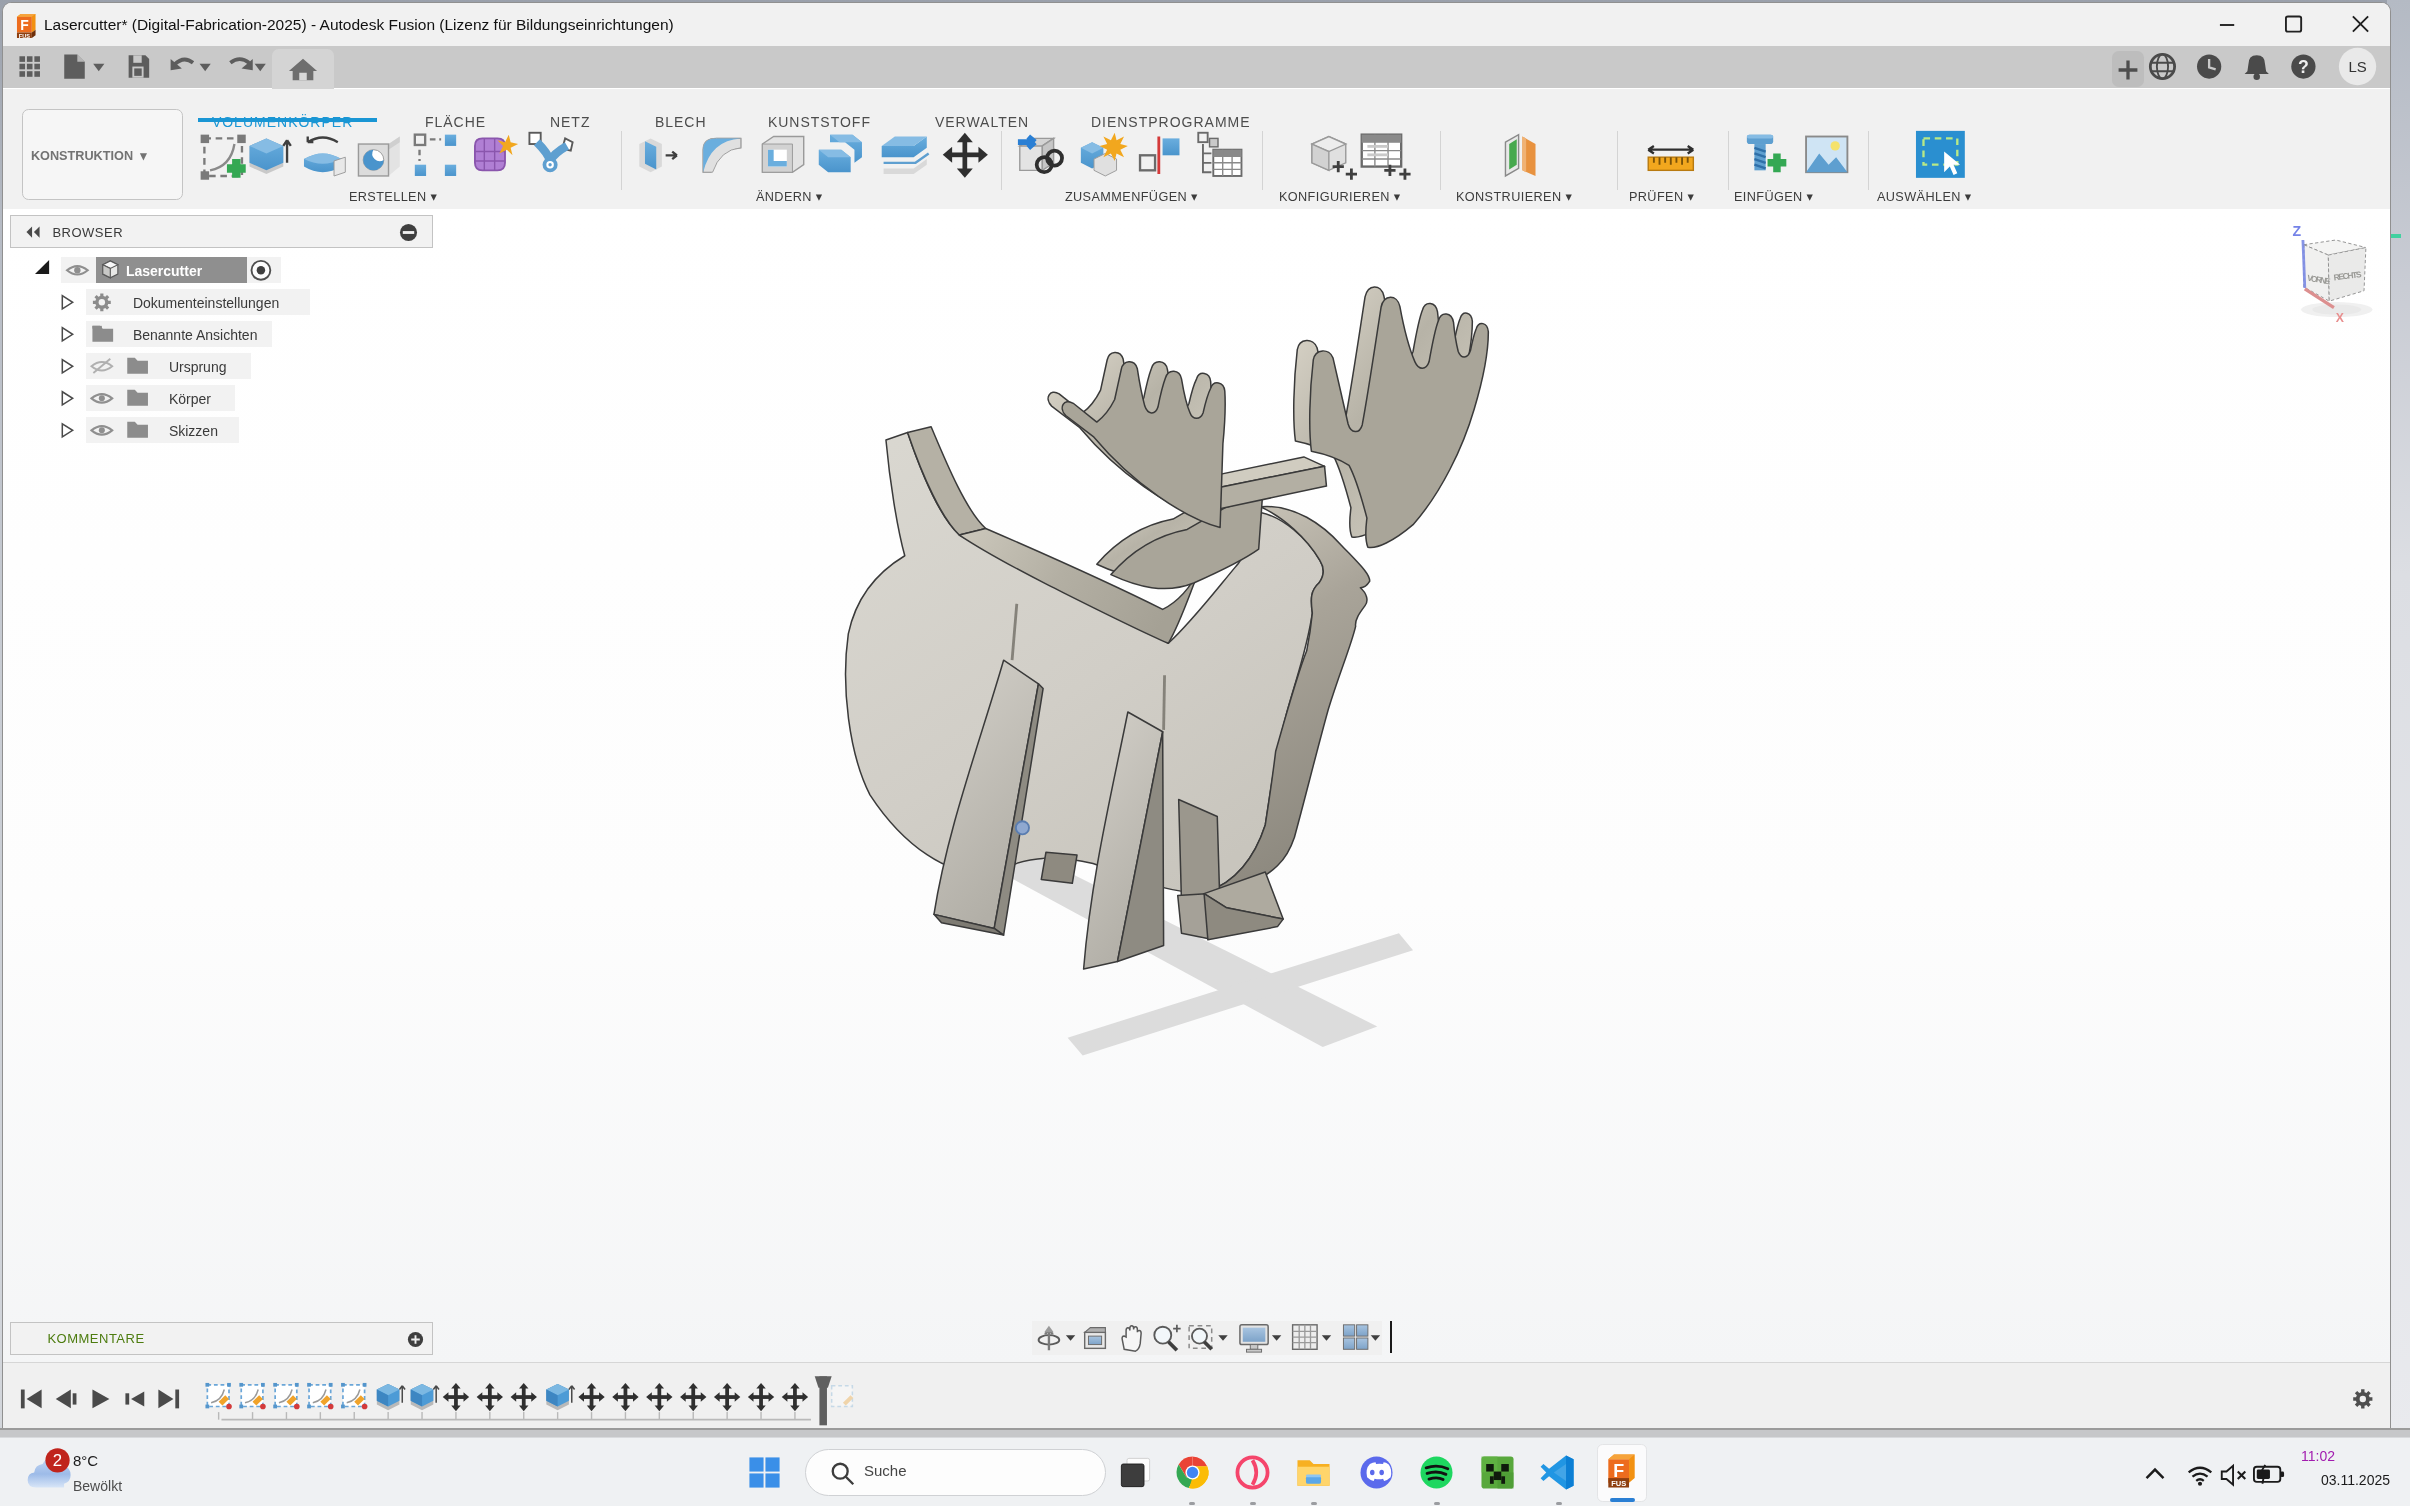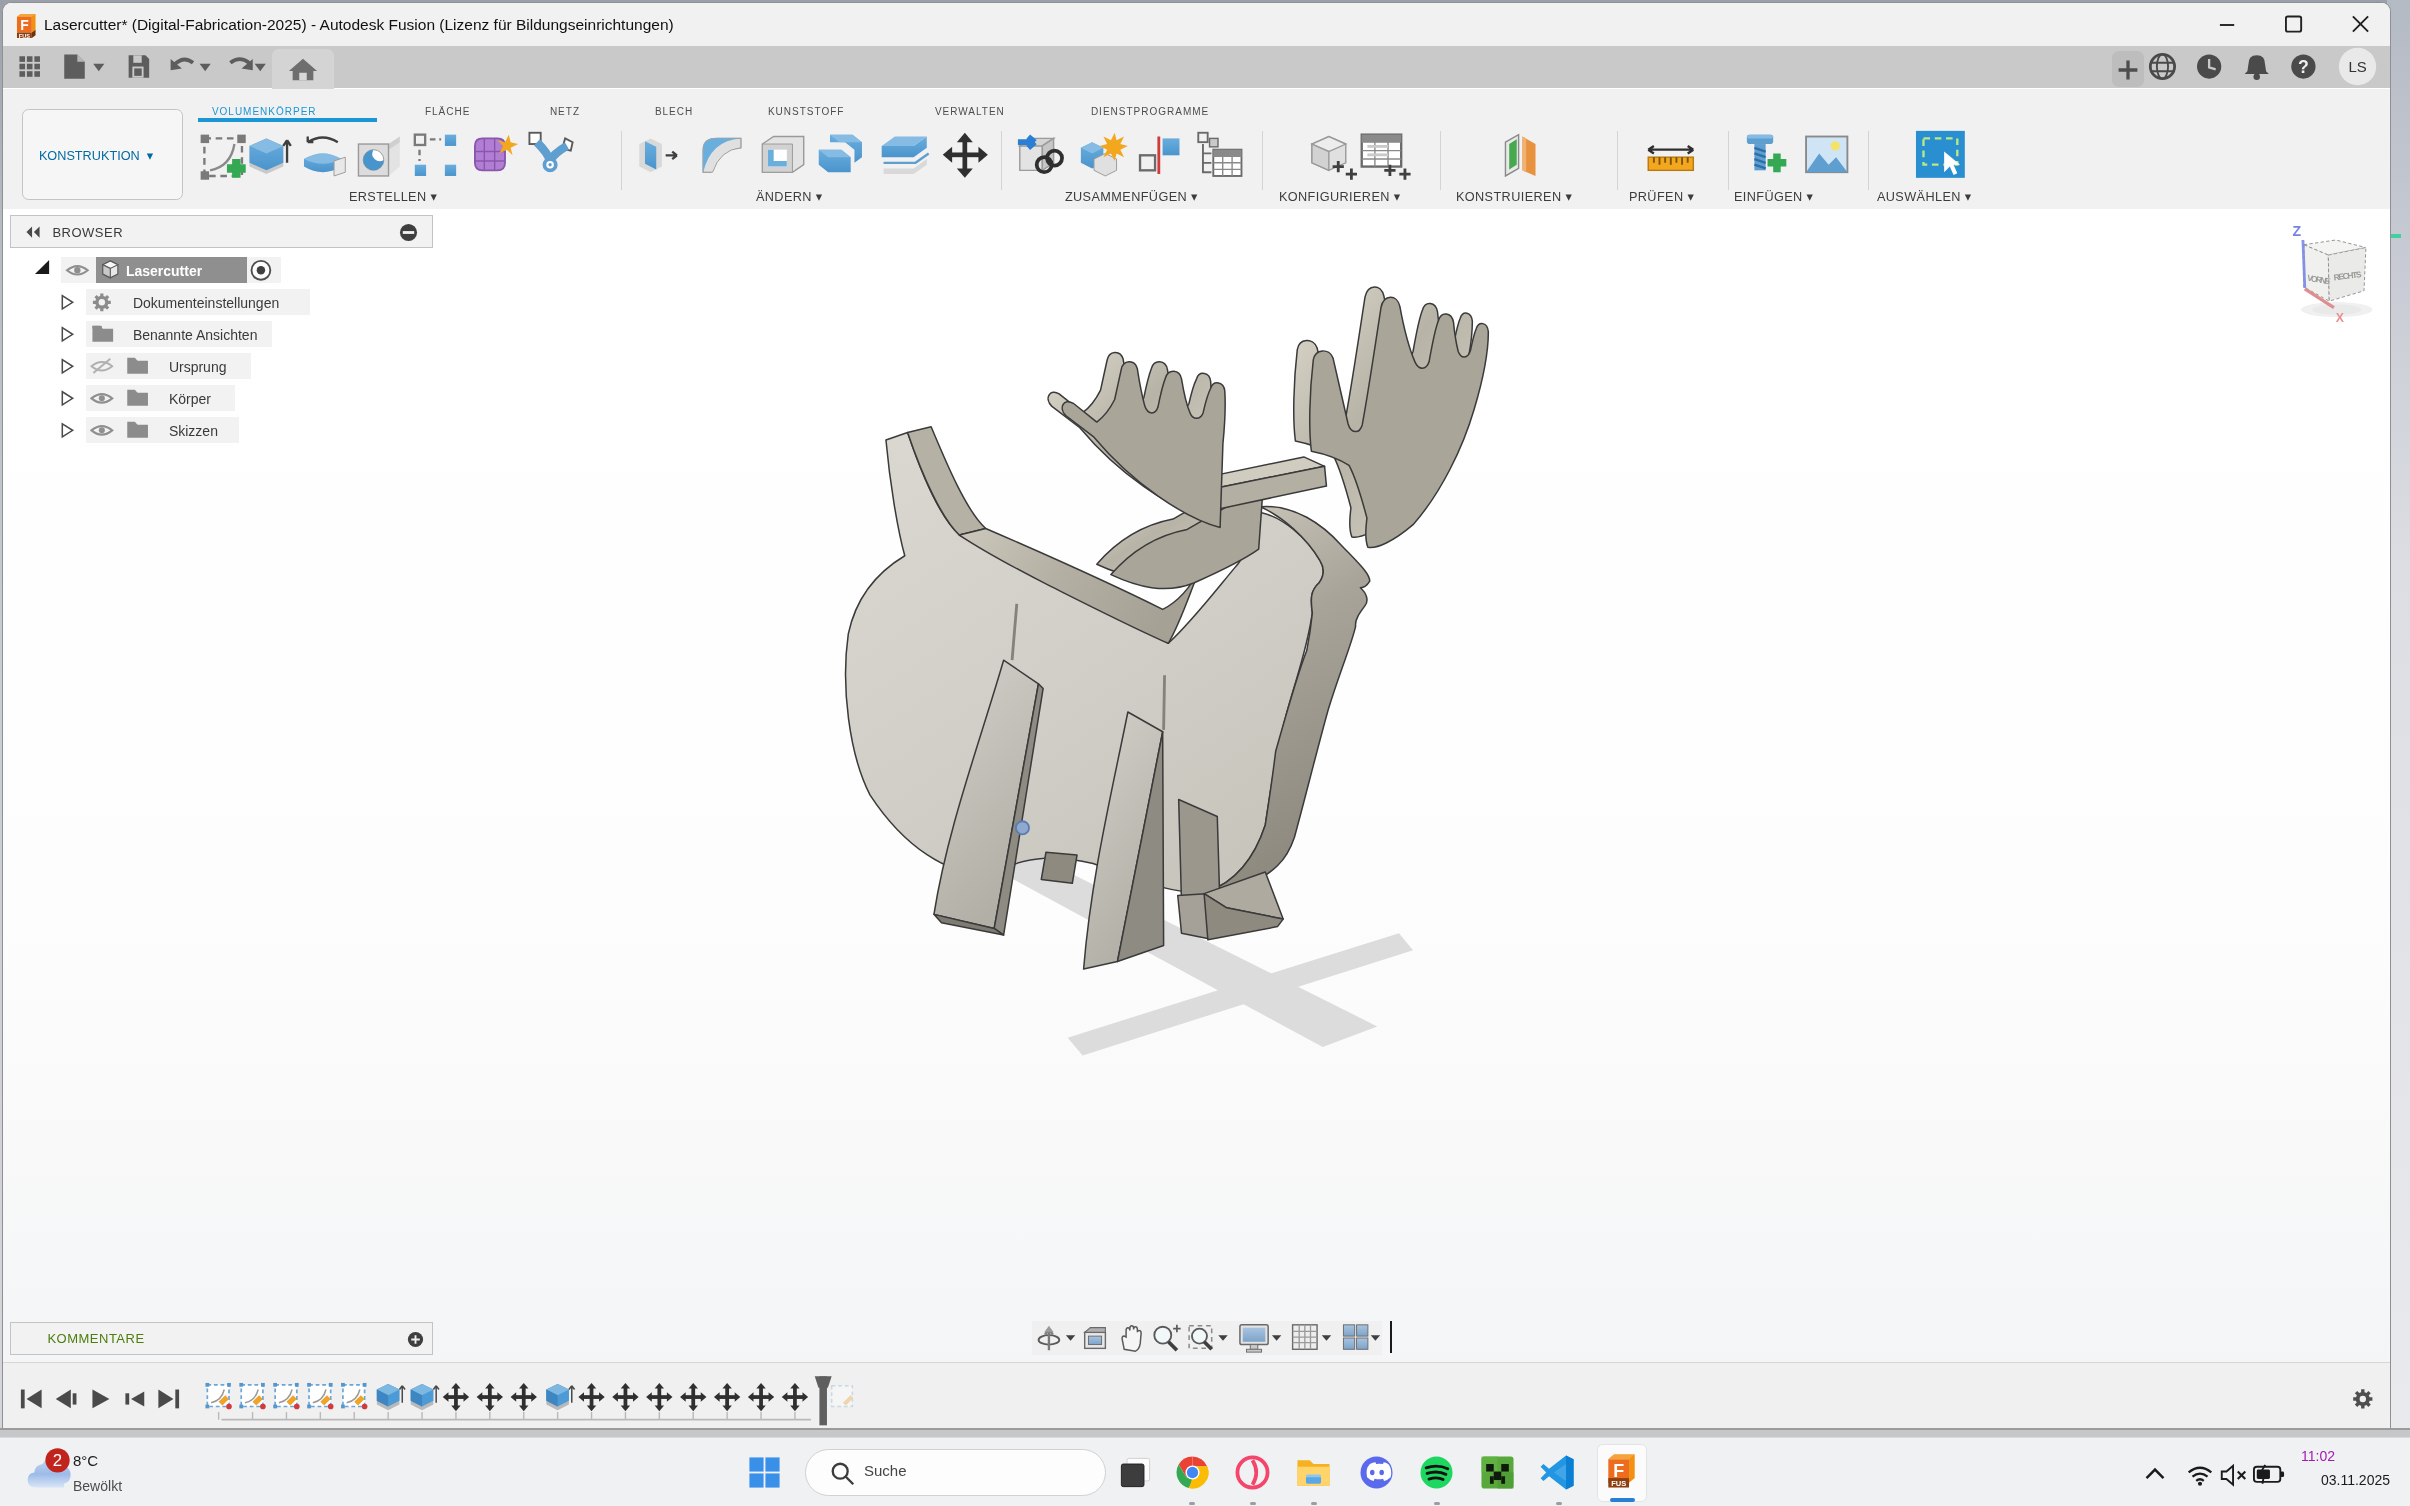--- a/index.html
+++ b/index.html
@@ -15,25 +15,25 @@
 #titletext { position:absolute; left:41px; top:13px; font-size:15.5px; color:#111; }
 .wbtn { position:absolute; top:1.9px; width:21px; height:40px; color:#222; }
 
 #toolrow { position:absolute; left:0; top:43px; width:100%; height:42px; background:#c9c9c9; }
 #hometab { position:absolute; left:269px; top:2.8px; width:62px; height:40px; background:#d4d4d4; border-radius:6.6px 6.6px 0 0; }
 #doctab { position:absolute; left:331px; top:0px; width:1759px; height:42px; background:#f2f2f2; }
 #docname { position:absolute; left:838px; top:11.3px; font-size:14px; color:#222; }
 #plusbtn { position:absolute; left:2109px; top:5.6px; width:32px; height:36px; background:#bdbdbd; border-radius:6.6px; }
 
 #ribbon { position:absolute; left:0; top:86px; width:100%; height:122px; background:#f1f1f1; border-bottom:0.9px solid #d0d0d0; }
-.rtab { position:absolute; top:17px; font-size:10px; color:#4d4d4d; letter-spacing:1px; }
+.rtab { position:absolute; top:25px; font-size:14px; color:#4d4d4d; letter-spacing:1px; }
 .rtab.active { color:#1a96d4; }
 #tabline { position:absolute; left:195px; top:29px; width:179px; height:3.8px; background:#1a96d4; }
 #konstr { position:absolute; left:19px; top:20px; width:161px; height:91px; background:#f6f6f6; border:0.9px solid #c4c4c4; border-radius:6.6px; }
-#konstr span { position:absolute; left:16px; top:38px; font-size:12.7px; font-weight:normal; color:#0369a1; }
+#konstr span { position:absolute; left:8px; top:38px; font-size:12.7px; font-weight:bold; color:#737373; }
 .glabel { position:absolute; top:100px; font-size:12.7px; color:#3c3c3c; white-space:nowrap; letter-spacing:0.4px; }
 .gsep { position:absolute; top:42px; width:0.9px; height:59px; background:#d4d4d4; }
 
 #canvas { position:absolute; left:0; top:206px; width:100%; height:1155px;
   background:linear-gradient(180deg,#ffffff 0%,#fdfdfd 60%,#f4f5f6 100%); }
 
 #bheader { position:absolute; left:7.5px; top:6.6px; width:423px; height:33px; background:#f2f2f2; border:0.9px solid #c3c3c3; }
 #bheader .t { position:absolute; left:41px; top:8.5px; font-size:13px; color:#3a3a3a; letter-spacing:0.5px; }
 .brow { position:absolute; font-size:14px; color:#3a3a3a; }
 .rowbg { position:absolute; background:#f2f2f2; }

